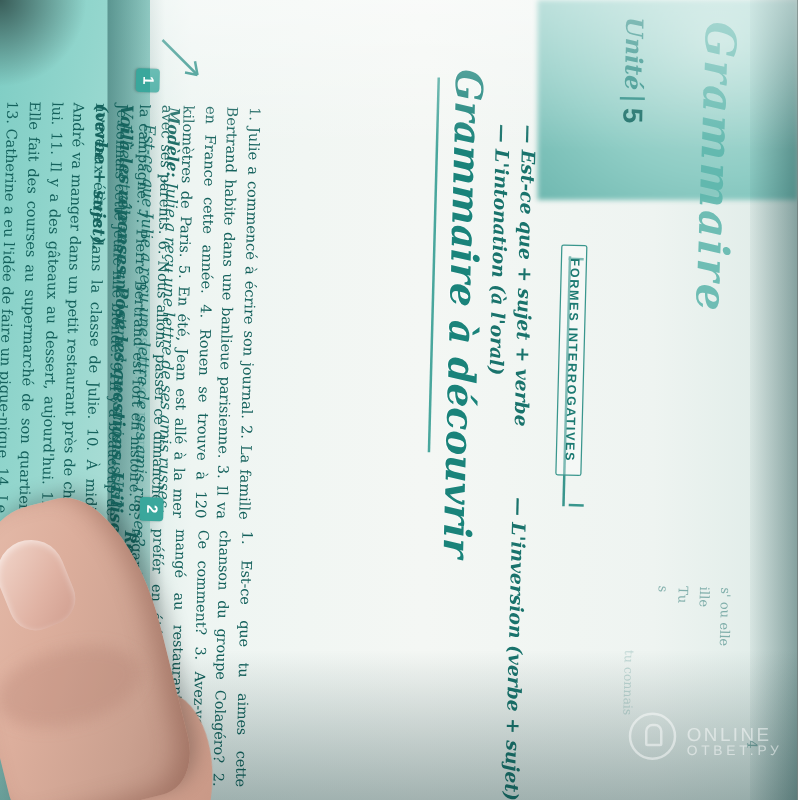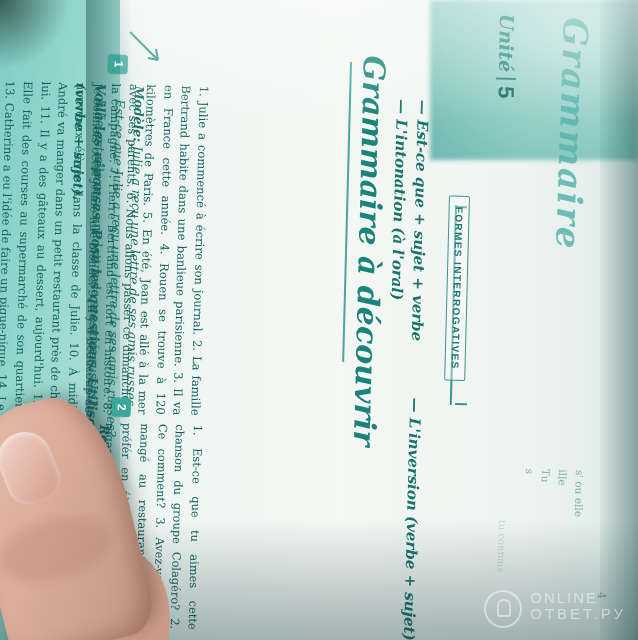--- a/index.html
+++ b/index.html
@@ -343,23 +343,23 @@
     width: 120px; height: 150px;
     background: linear-gradient(110deg, #d9ab99, #c79684);
     border-radius: 60px 50px 20px 20px / 80px 80px 20px 20px;
     transform: rotate(8deg);
     filter: blur(0.4px);
   }
 
   
   .logo {
     position: absolute;
-    right: 12px; bottom: 12px;
+    right: 12px; bottom: 32px;
     display: flex;
-    align-items: flex-start;
+    align-items: flex-end;
     gap: 8px;
     opacity: 0.55;
   }
   .logo-bulb {
     width: 34px; height: 34px;
     border-radius: 50%;
     border: 2px solid rgba(255,255,255,0.85);
     position: relative;
   }
   .logo-bulb:after {
@@ -370,21 +370,21 @@
     border: 2px solid rgba(255,255,255,0.85);
     border-radius: 6px 6px 2px 2px;
   }
   .logo-text {
     color: rgba(255,255,255,0.9);
     font-size: 15px;
     line-height: 1.05;
     letter-spacing: 2px;
     font-family: "Liberation Sans", sans-serif;
   }
-  .logo-text .l2 { font-size: 15px; letter-spacing: 3px; }
+  .logo-text .l2 { font-size: 11px; letter-spacing: 3px; }
 
   
   .edge-frag {
     position: absolute;
     left: 588px; top: 470px;
     transform: rotate(91.5deg);
     transform-origin: 0 0;
     font-family: "DejaVu Serif", serif;
     font-size: 10.5px;
     color: rgba(25,110,105,0.5);

